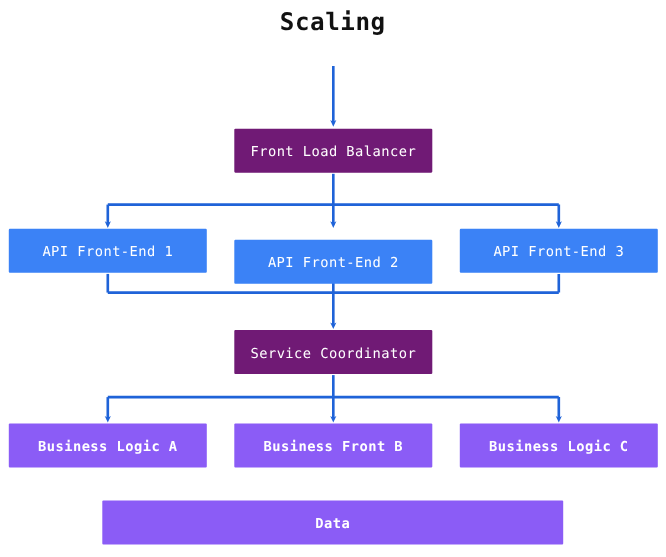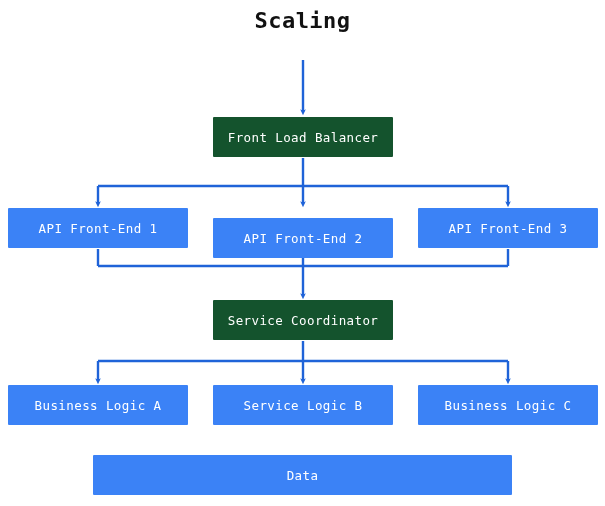--- a/index.html
+++ b/index.html
@@ -36,23 +36,23 @@
     display: flex;
     align-items: center;
     justify-content: center;
     box-sizing: border-box;
     font-size: 12.5px;
     color: #ffffff;
     letter-spacing: 0.4px;
     border-radius: 1px;
     white-space: nowrap;
   }
-  .node.gray   { background: #14532d; }
+  .node.gray   { background: #701a75; }
   .node.blue   { background: #3b82f6; }
-  .node.orange { background: #3b82f6; }
+  .node.orange { background: #8b5cf6; font-weight: bold; }
 
   
   #wires {
     position: absolute;
     left: 0;
     top: 0;
     width: 605px;
     height: 506px;
     pointer-events: none;
   }
@@ -112,21 +112,21 @@
 
   <div class="node gray" style="left:213px; top:300px; width:180px; height:40px;">
     <span>Service Coordinator</span>
   </div>
 
   <div class="node orange" style="left:8px; top:385px; width:180px; height:40px;">
     <span>Business Logic A</span>
   </div>
 
   <div class="node orange" style="left:213px; top:385px; width:180px; height:40px;">
-    <span>Service Logic B</span>
+    <span>Business Front B</span>
   </div>
 
   <div class="node orange" style="left:418px; top:385px; width:180px; height:40px;">
     <span>Business Logic C</span>
   </div>
 
   <div class="node orange" style="left:93px; top:455px; width:419px; height:40px;">
     <span>Data</span>
   </div>
 

